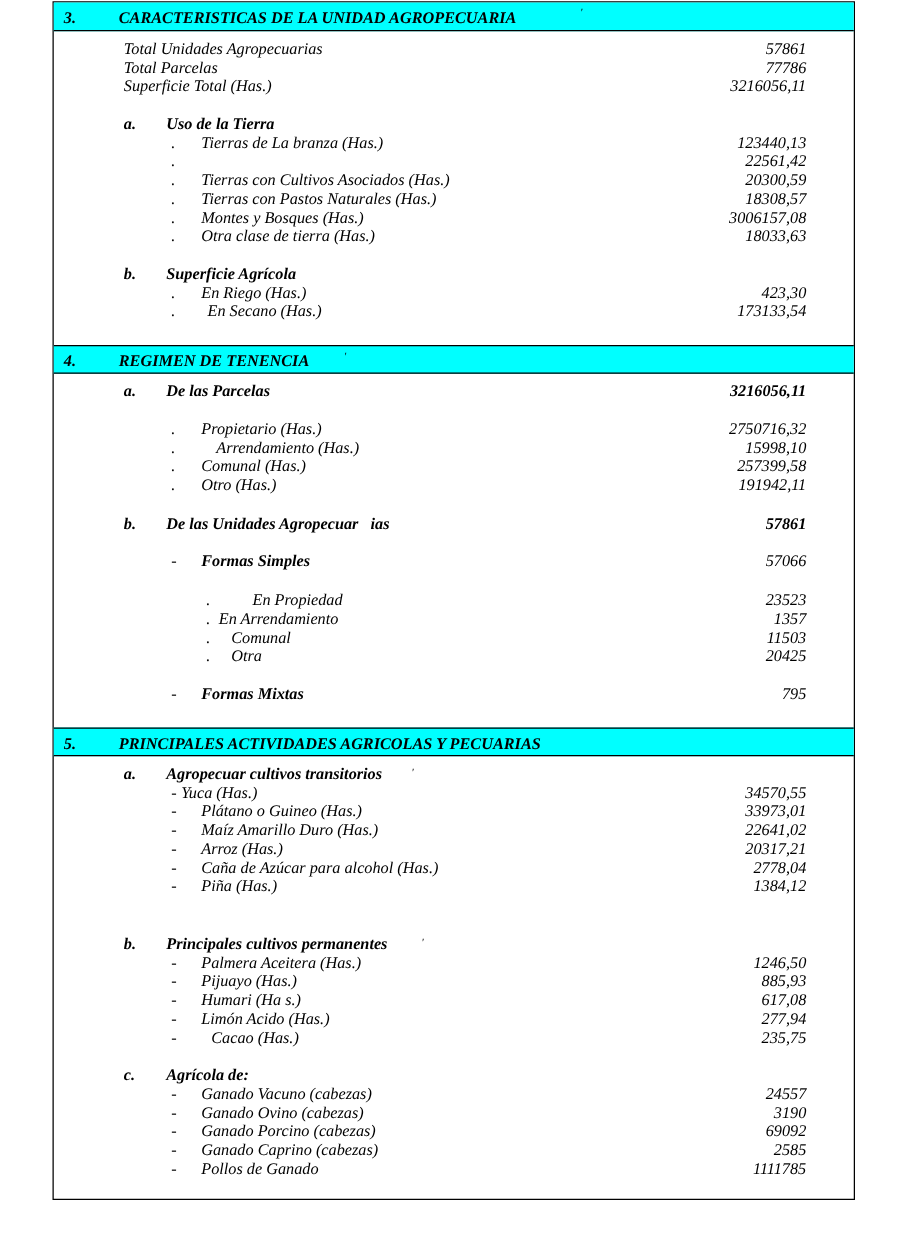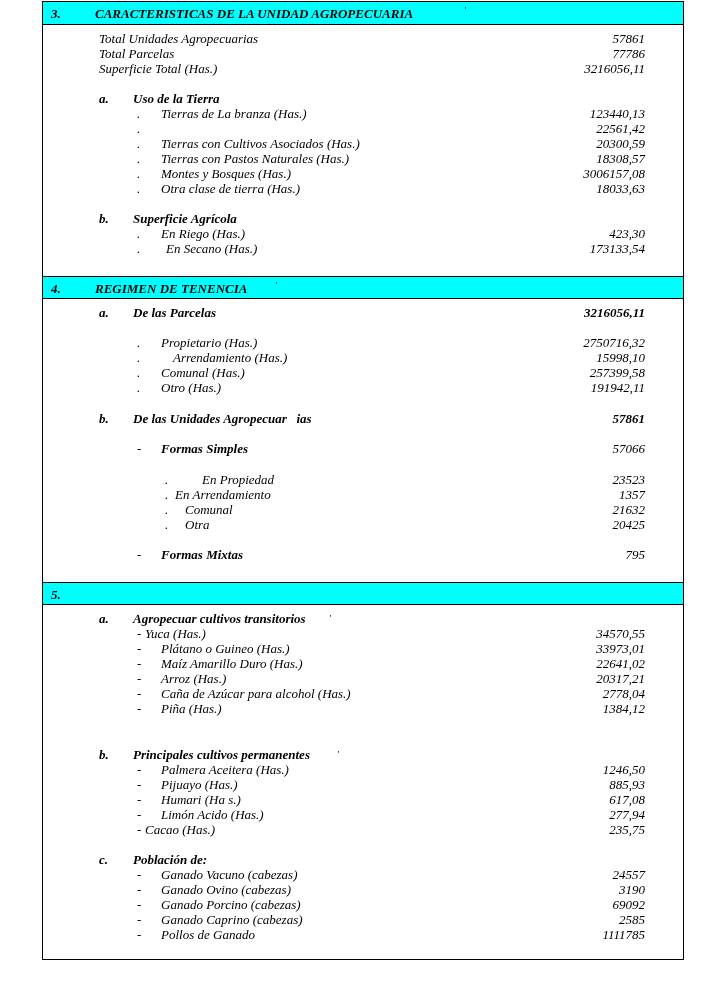--- a/index.html
+++ b/index.html
@@ -139,36 +139,37 @@
       <span class="val">23523</span>
     </div>
   <div class="row" style="top:485px;">
       <span class="bul2">.</span>
       <span class="lbl" style="left:132px;">En Arrendamiento</span>
       <span class="val">1357</span>
     </div>
   <div class="row" style="top:500px;">
       <span class="bul2">.</span>
       <span class="lbl" style="left:142px;">Comunal</span>
-      <span class="val">21632</span>
+      <span class="val">11503</span>
     </div>
   <div class="row" style="top:515px;">
       <span class="bul2">.</span>
       <span class="lbl" style="left:142px;">Otra</span>
       <span class="val">20425</span>
     </div>
 
   <div class="row" style="top:545px;">
     <span class="bul">-</span>
     <span class="lbl bold" style="left:118px;">Formas Mixtas</span>
     <span class="val">795</span>
   </div>
 
   <div class="sec-head" style="top:580px;">
     <span class="num">5.</span>
+    <span class="ttl">PRINCIPALES ACTIVIDADES AGRICOLAS Y PECUARIAS</span>
   </div>
 
   <div class="row bold" style="top:609px;">
     <span class="let">a.</span>
     <span class="lbl" style="left:90px;">Agropecuar cultivos transitorios</span>
     <span class="lbl" style="left:286px;font-size:9px;font-weight:normal;">'</span>
   </div>
   <div class="row" style="top:624px;">
       <span class="bul">-</span>
       <span class="lbl" style="left:102px;">Yuca (Has.)</span>
@@ -220,27 +221,27 @@
       <span class="lbl" style="left:118px;">Humari (Ha s.)</span>
       <span class="val">617,08</span>
     </div>
   <div class="row" style="top:805px;">
       <span class="bul">-</span>
       <span class="lbl" style="left:118px;">Limón Acido (Has.)</span>
       <span class="val">277,94</span>
     </div>
   <div class="row" style="top:820px;">
       <span class="bul">-</span>
-      <span class="lbl" style="left:102px;font-style:italic;">Cacao (Has.)</span>
+      <span class="lbl" style="left:126px;font-style:italic;">Cacao (Has.)</span>
       <span class="val">235,75</span>
     </div>
 
   <div class="row bold" style="top:850px;">
     <span class="let">c.</span>
-    <span class="lbl" style="left:90px;">Población de:</span>
+    <span class="lbl" style="left:90px;">Agrícola de:</span>
   </div>
   <div class="row" style="top:865px;">
       <span class="bul">-</span>
       <span class="lbl" style="left:118px;">Ganado Vacuno (cabezas)</span>
       <span class="val">24557</span>
     </div>
   <div class="row" style="top:880px;">
       <span class="bul">-</span>
       <span class="lbl" style="left:118px;">Ganado Ovino (cabezas)</span>
       <span class="val">3190</span>

